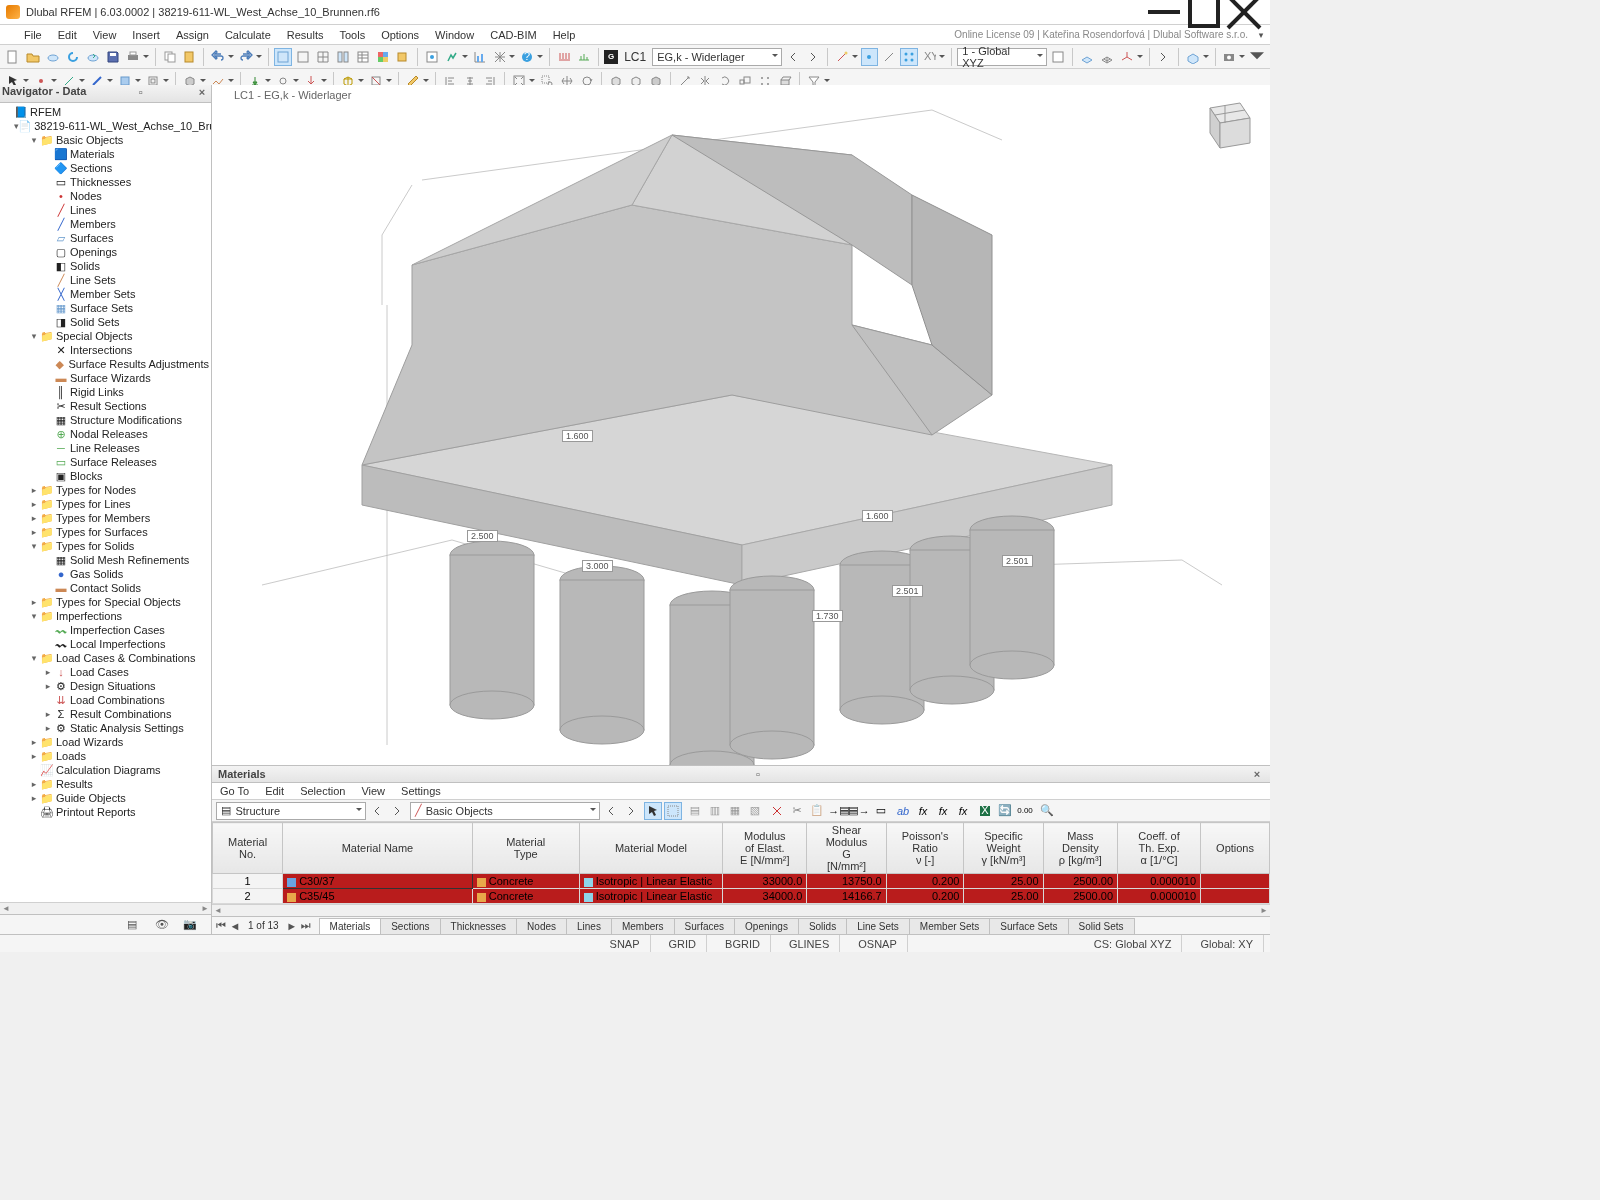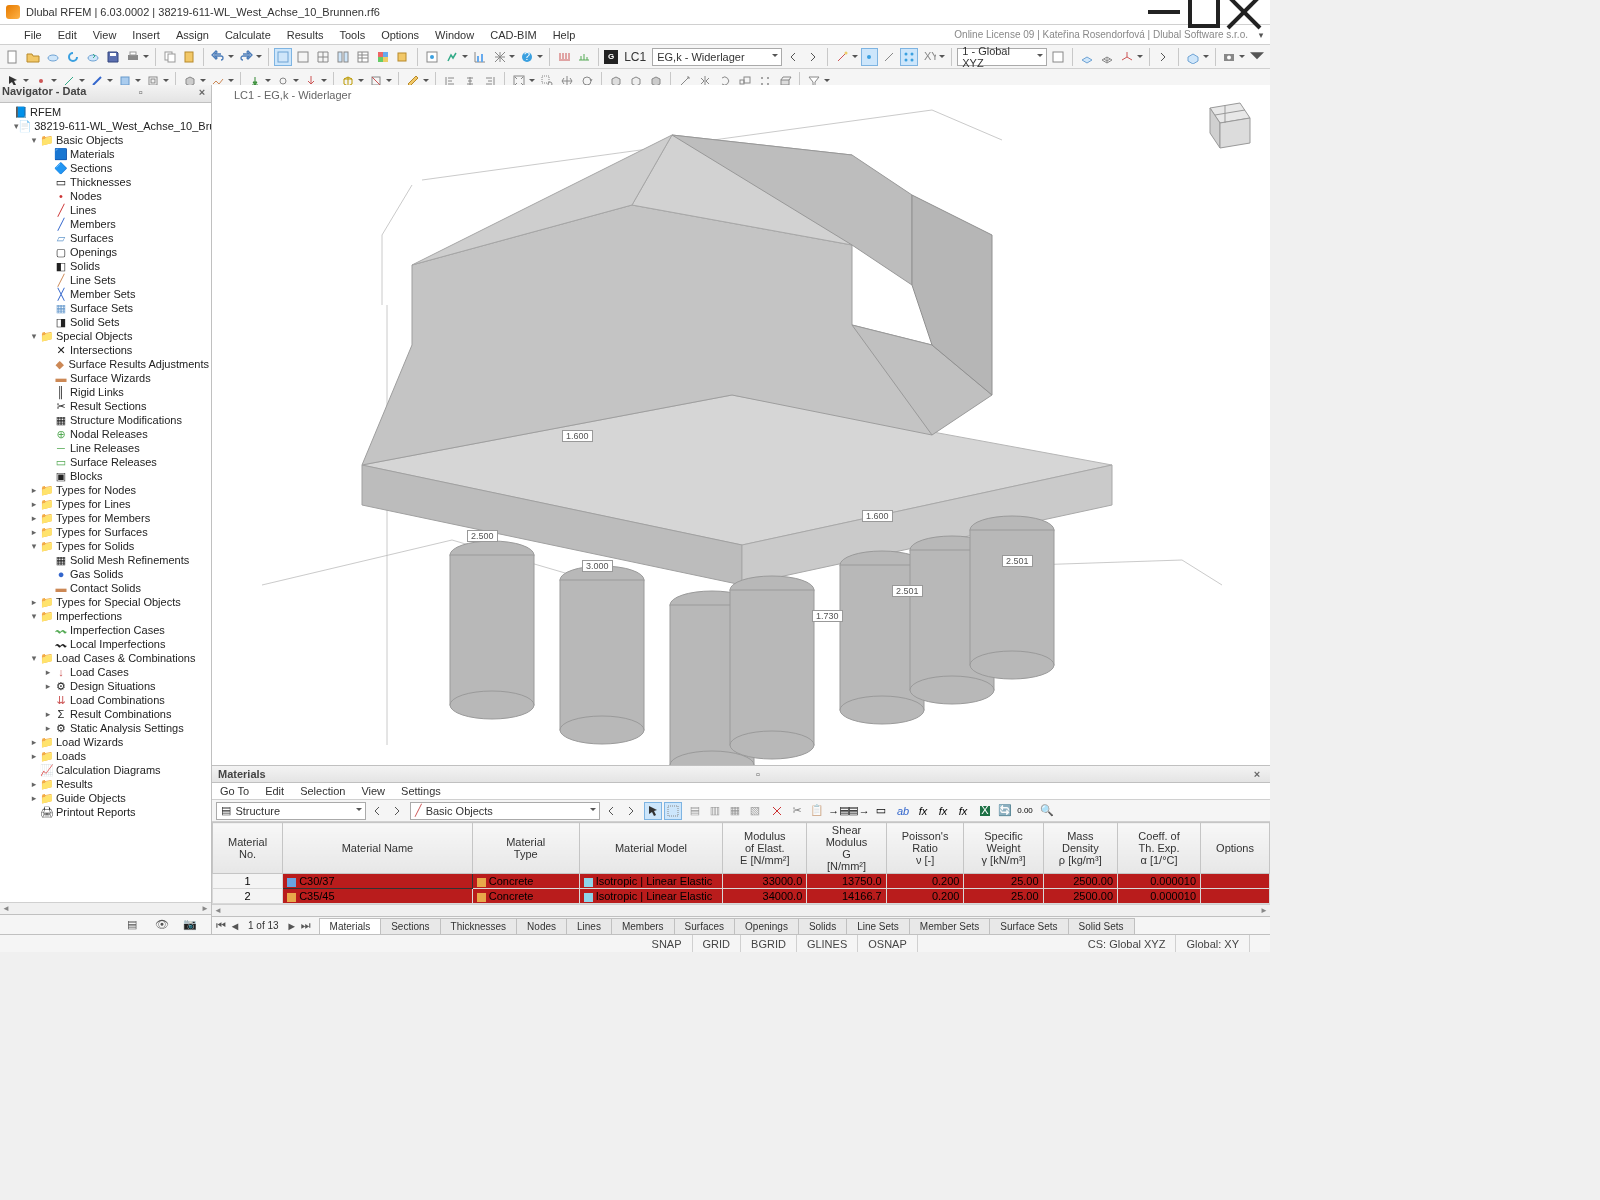--- a/index.html
+++ b/index.html
@@ -49,21 +49,21 @@
 .mat-table th { background: linear-gradient(#f7f7f7,#e7e7e7); border: 1px solid #c5c5c5; padding: 1px 15px; font-weight: normal; color: #333; height: 13px; }
 .mat-table td { border: 1px solid #d8d8d8; padding: 1px 4px; height: 13px; background: #b91c1c; }
 .mat-table td.num { text-align: right; }
 .mat-table td.ctr { text-align: center; background:#f4f4f4; }
 .swatch { display: inline-block; width: 9px; height: 9px; margin-right: 3px; vertical-align: middle; }
 .mat-tabs { height: 18px; background: #f5f5f5; border-top: 1px solid #c0c0c0; display: flex; align-items: center; padding: 0 2px; gap: 0; }
 .mat-tabs .nav-btn { width: 14px; height: 14px; display: flex; align-items: center; justify-content: center; color: #555; }
 .mat-tabs .pginfo { padding: 0 6px; color: #333; font-size: 10px; }
 .mat-tabs .tab { padding: 2px 10px; border: 1px solid #c0c0c0; border-bottom: none; background: #e8e8e8; font-size: 10px; color: #333; margin-right: -1px; }
 .mat-tabs .tab.active { background: #fff; }
-.statusbar { position: absolute; bottom: 0; left: 0; right: 0; height: 18px; background: #f5f5f5; border-top: 1px solid #c0c0c0; display: flex; align-items: center; padding: 0 20px; font-size: 10px; color: #444; }
+.statusbar { position: absolute; bottom: 0; left: 0; right: 0; height: 18px; background: #f5f5f5; border-top: 1px solid #c0c0c0; display: flex; align-items: center; padding: 0 6px; font-size: 10px; color: #444; gap: 8px; }
 .statusbar .cell { padding: 0 10px; border-right: 1px solid #d0d0d0; height: 100%; display: flex; align-items: center; }
 .dim-label { position:absolute; background:#fff; border:1px solid #999; padding:0 3px; font-size:9px; color:#555; }
 </style>
 </head>
 <body>
 
 <div class="titlebar">
   <div class="app-icon"></div>
   <div class="title">Dlubal RFEM | 6.03.0002 | 38219-611-WL_West_Achse_10_Brunnen.rf6</div>
   <div class="spacer"></div>

